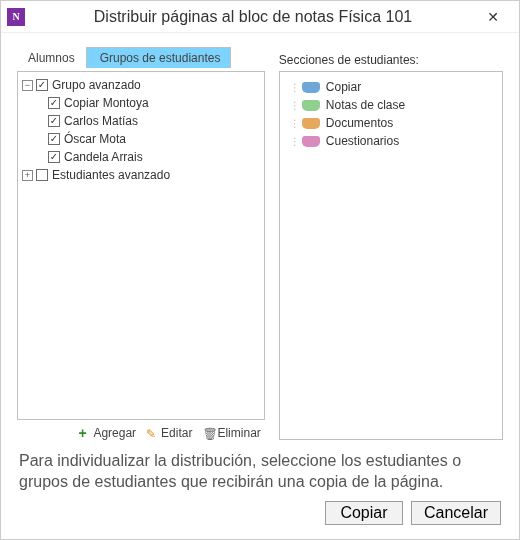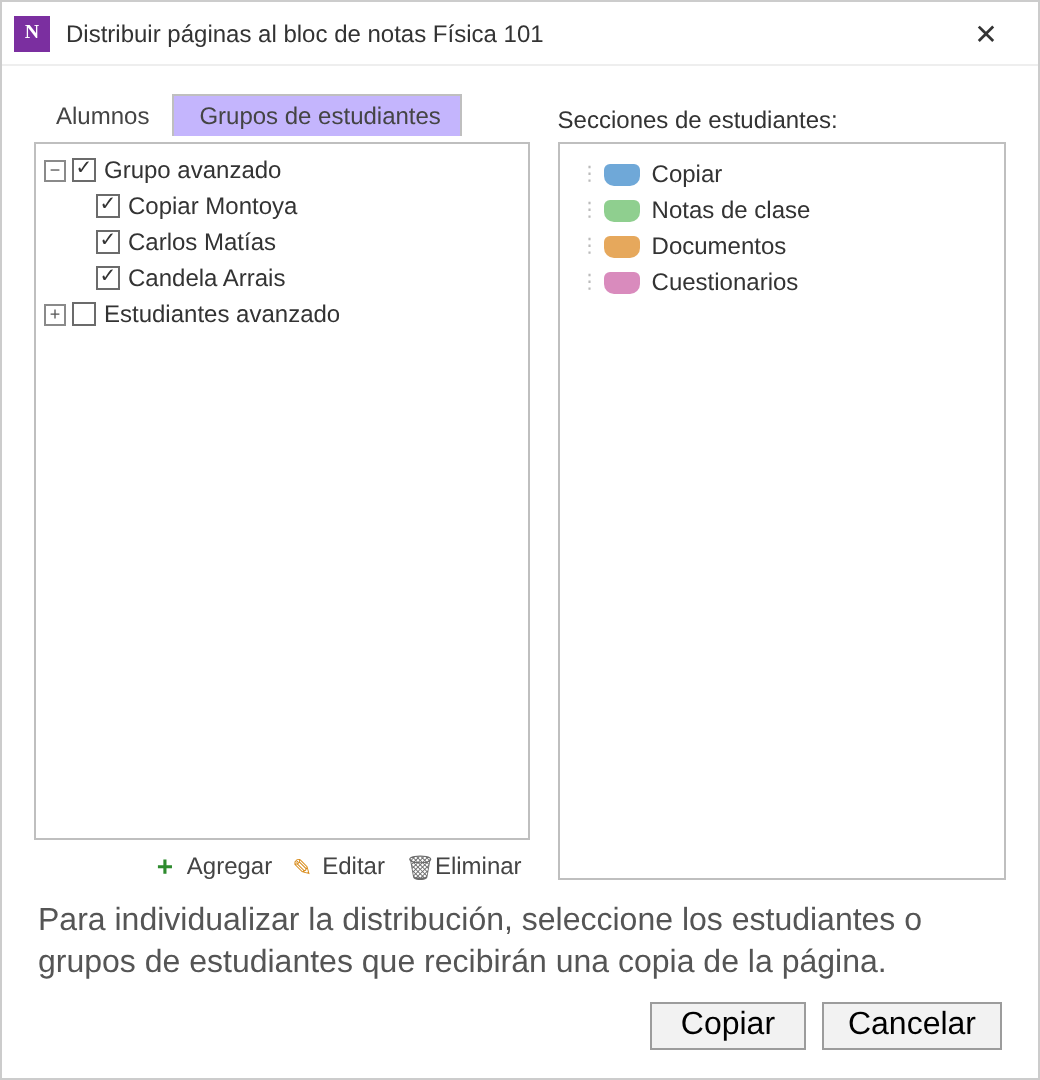--- a/index.html
+++ b/index.html
@@ -39,22 +39,23 @@
     font-weight: bold;
     margin-right: 8px;
     position: relative;
   }
   .titlebar .app-icon::before {
     content: "N";
     font-family: Georgia, serif;
   }
   .titlebar .title {
     flex: 1;
-    font-size: 12px;
-    color: #333;
+    font-size: 16px;
+    color: #333;
+    text-align: center;
   }
   .titlebar .close {
     width: 40px;
     height: 28px;
     display: flex;
     align-items: center;
     justify-content: center;
     font-size: 14px;
     line-height: 1;
     color: #333;
@@ -90,21 +91,21 @@
     font-size: 12px;
     color: #444;
     cursor: pointer;
     border: 1px solid transparent;
     border-bottom: none;
     position: relative;
     top: 1px;
   }
   .tab.active {
     border-color: #bfbfbf;
-    background: #c4b5fd;
+    background: #7dd3fc;
     z-index: 2;
     padding-left: 13px;
   }
   .tree-box {
     flex: 1;
     border: 1px solid #bfbfbf;
     background: #fff;
     padding: 4px 2px;
     overflow: auto;
     position: relative;
@@ -244,20 +245,24 @@
             <span class="checkbox checked"></span>
             <span>Grupo avanzado</span>
           </div>
           <div class="tree-node tree-indent1">
             <span class="checkbox checked"></span>
             <span>Copiar Montoya</span>
           </div>
           <div class="tree-node tree-indent1">
             <span class="checkbox checked"></span>
             <span>Carlos Matías</span>
+          </div>
+          <div class="tree-node tree-indent1">
+            <span class="checkbox checked"></span>
+            <span>Óscar Mota</span>
           </div>
           <div class="tree-node tree-indent1">
             <span class="checkbox checked"></span>
             <span>Candela Arrais</span>
           </div>
 
           <div class="tree-node tree-indent0">
             <span class="expander">+</span>
             <span class="checkbox"></span>
             <span>Estudiantes avanzado</span>

